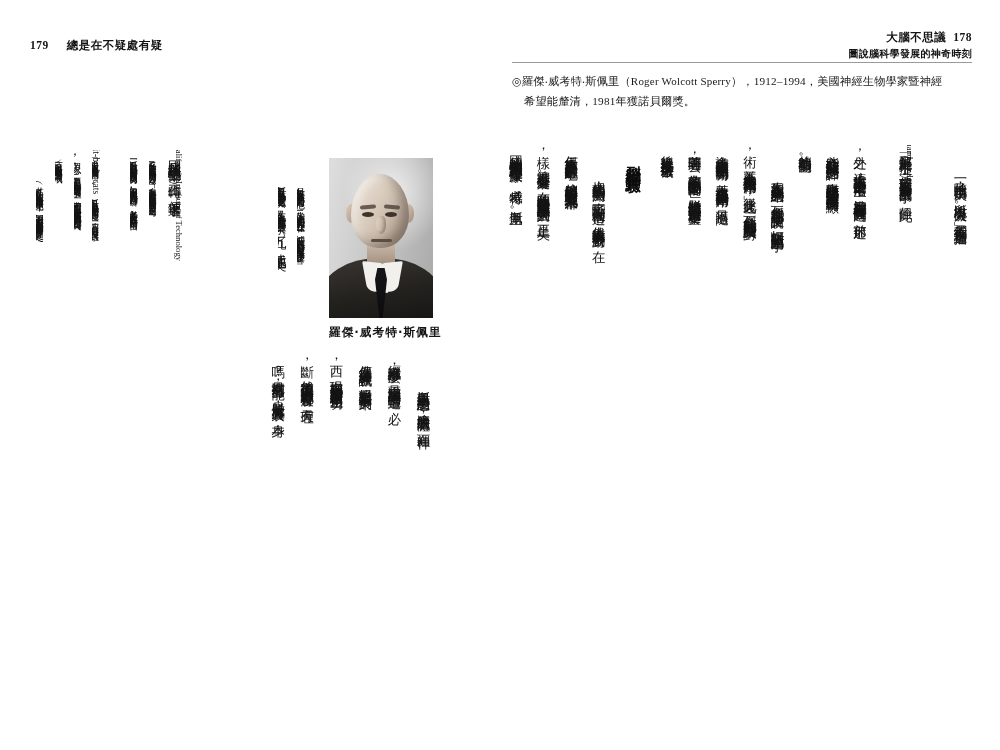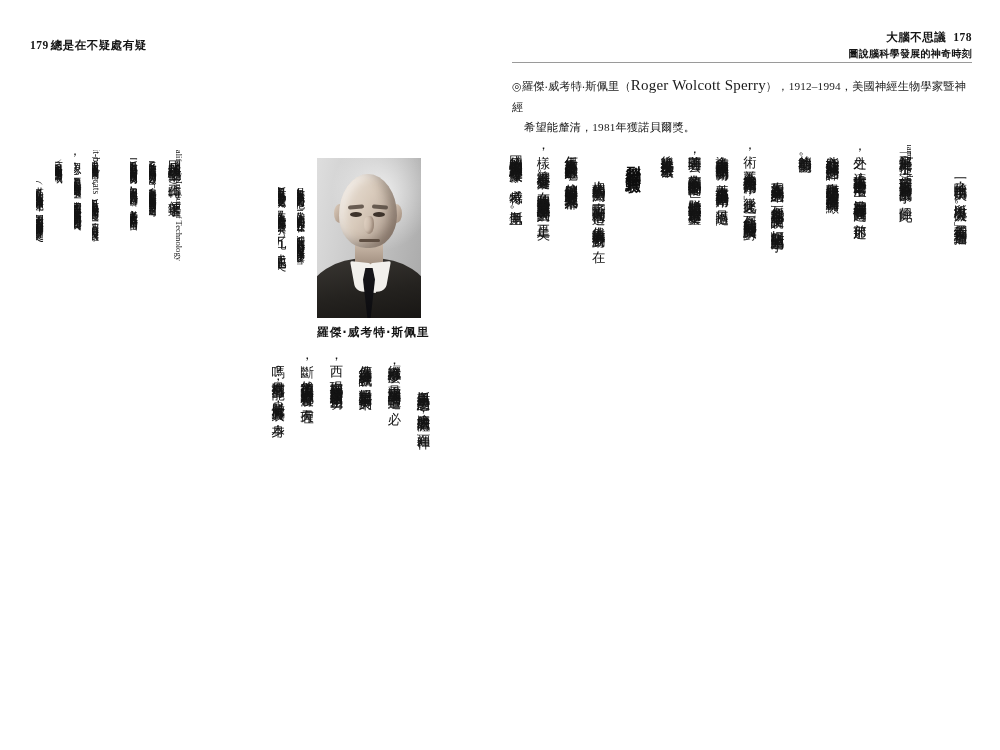--- a/index.html
+++ b/index.html
@@ -35,21 +35,21 @@
     font-size: 11.5px;
     font-weight: bold;
     letter-spacing: 0.5px;
     white-space: nowrap;
     color: #141414;
   }
   .runhead-left {
     left: 30px;
     top: 38px;
   }
-  .runhead-left .folio { margin-right: 2px; }
+  .runhead-left .folio { margin-right: 18px; }
 
   .runhead-right-wrap {
     position: absolute;
     right: 28px;
     top: 30px;
     text-align: right;
   }
   .runhead-right-main {
     font-size: 11.5px;
     font-weight: bold;
@@ -86,21 +86,21 @@
     letter-spacing: 0.2px;
     text-indent: 0;
     padding-left: 0;
   }
   .footnote-text .fn-line2 {
     display: block;
     padding-left: 12px;
   }
   .fn-latin {
     font-family: "Liberation Serif", serif;
-    font-size: 15px;
+    font-size: 11px;
   }
 
   
   .vcols {
     position: absolute;
     display: flex;
     flex-direction: row-reverse;
     align-items: flex-start;
   }
   .vcol {
@@ -142,21 +142,21 @@
     font-size: 15.5px;
     letter-spacing: 3px;
     color: #0d0d0d;
     white-space: nowrap;
     padding-top: 8px;
   }
 
   
   .photo-figure {
     position: absolute;
-    left: 317px;
+    left: 329px;
     top: 158px;
     width: 104px;
   }
   .photo-frame {
     width: 104px;
     height: 160px;
     position: relative;
     overflow: hidden;
     background: linear-gradient(165deg,#e9e9e9 0%, #cfcfcf 35%, #b9b9b9 70%, #9f9f9f 100%);
     border: 0;

